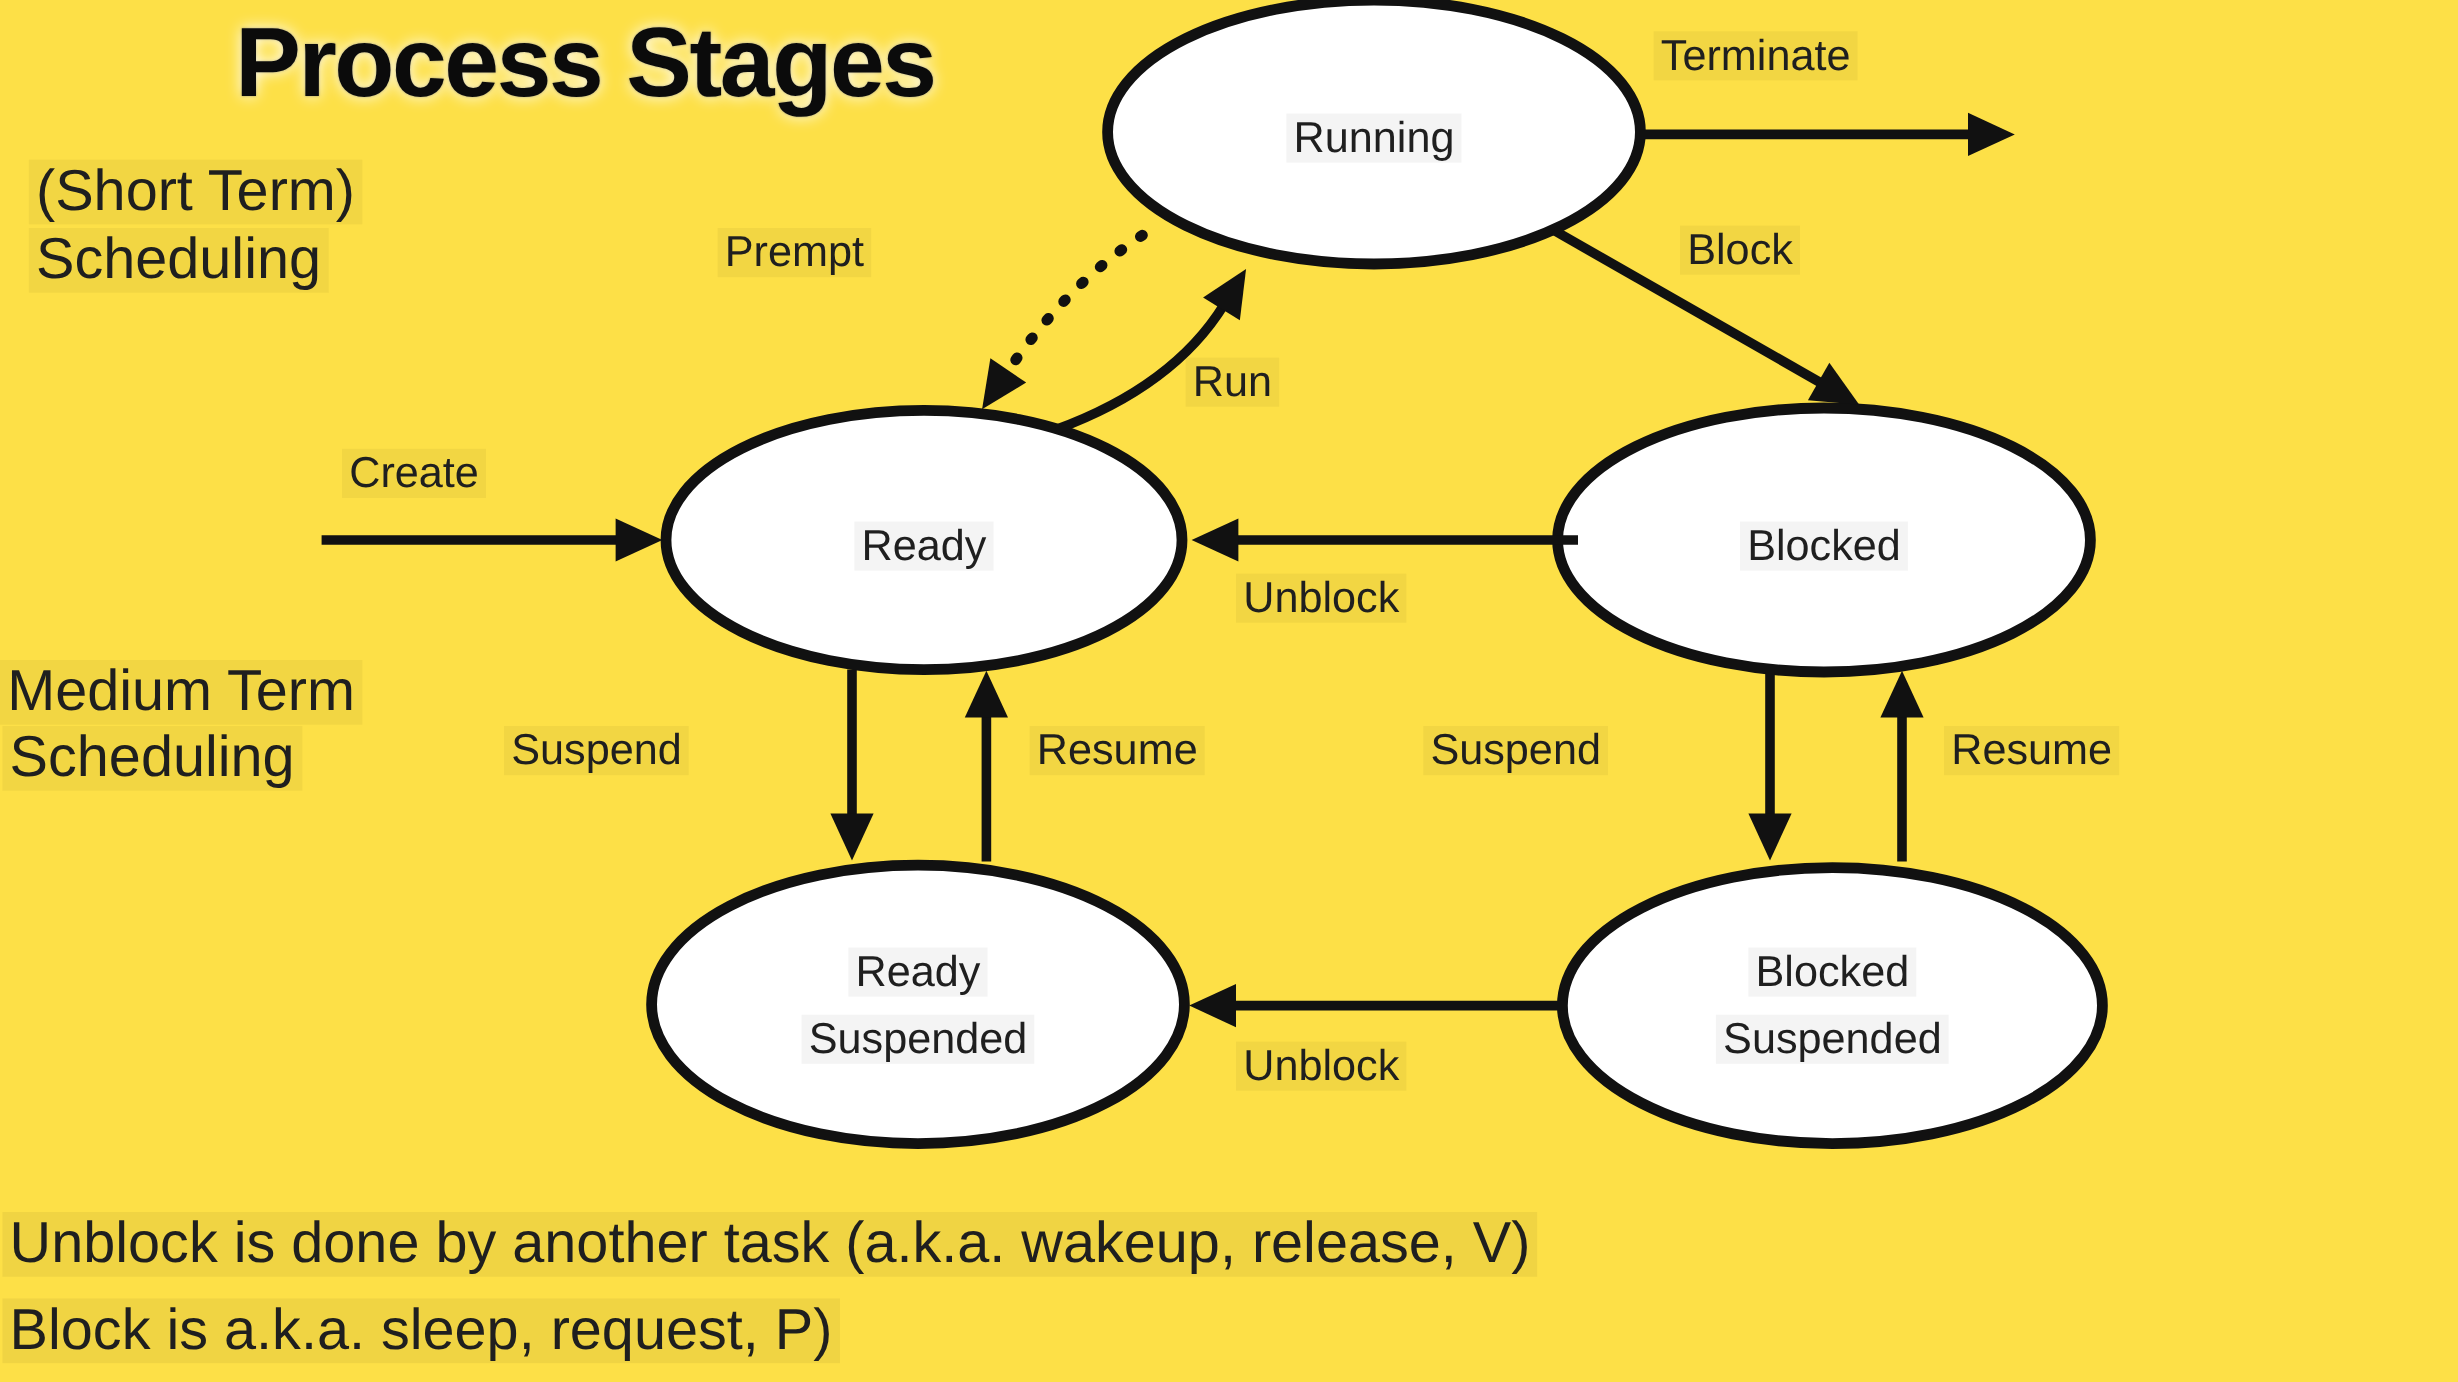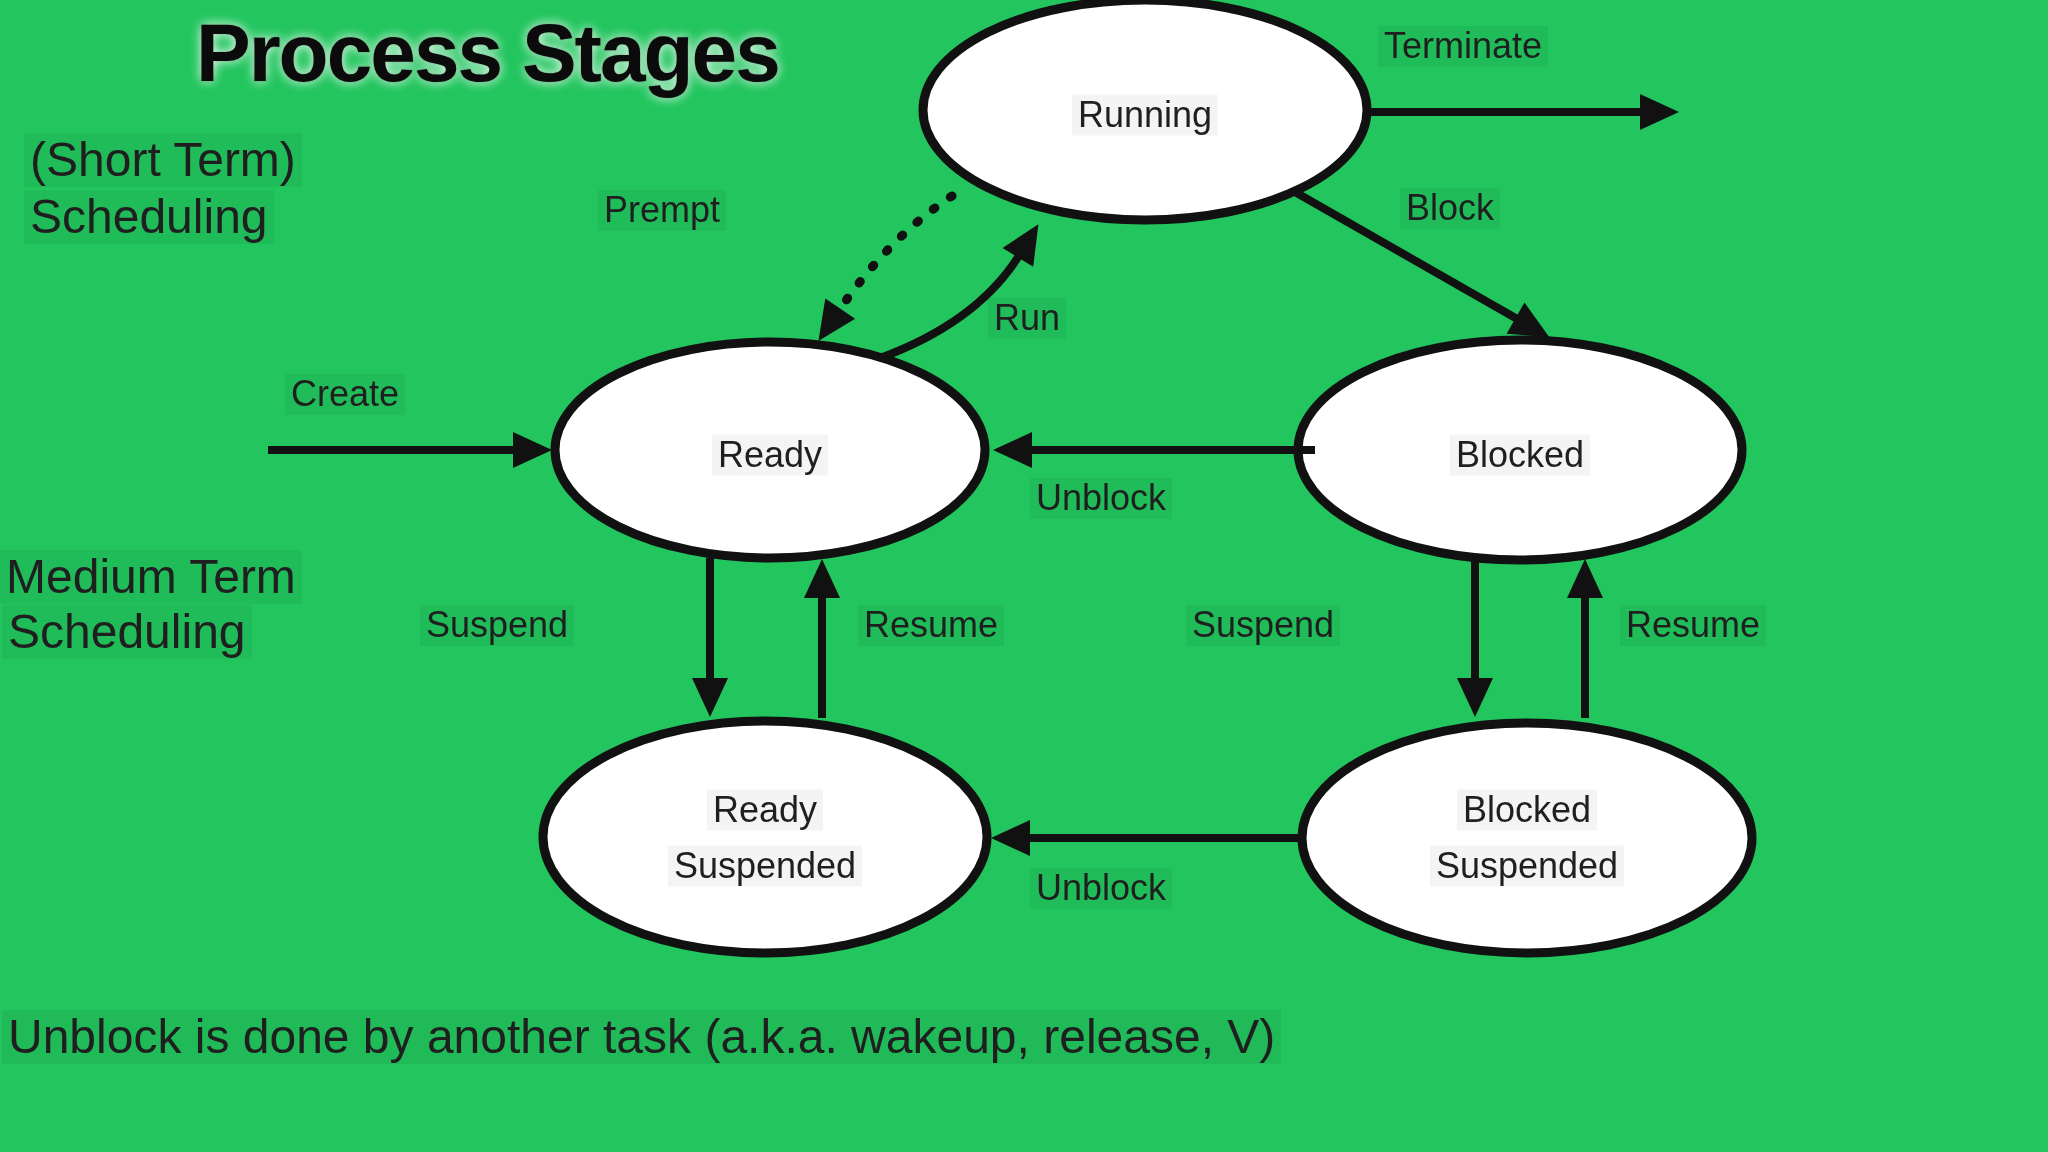--- a/index.html
+++ b/index.html
@@ -1,17 +1,17 @@
 <!DOCTYPE html>
 <html><head>
 <meta charset="utf-8">
 <style>
   html,body{margin:0;padding:0;background:#e8e8e8;}
   .stage{
-    position:relative;width:2048px;height:1152px;background:#22c55e;
+    position:relative;width:2048px;height:1152px;background:#fde047;
     font-family:"Liberation Sans","DejaVu Sans",sans-serif;overflow:hidden;
   }
   .stage svg{position:absolute;left:0;top:0;}
   .lbl{
     position:absolute;color:#1f1f1f;font-size:36px;line-height:1.08;
     white-space:nowrap;background:rgba(0,0,0,0.045);padding:1px 6px;
   }
   .ctr{transform:translate(-50%,-50%);text-align:center;}
   .corner{font-size:48px;}
   .note{font-size:48px;background:rgba(0,0,0,0.05);text-align:right;}
@@ -72,13 +72,14 @@
   <div class="lbl" style="left:988px;top:298px;">Run</div>
   <div class="lbl" style="left:598px;top:190px;">Prempt</div>
   <div class="lbl" style="left:1030px;top:478px;">Unblock</div>
   <div class="lbl" style="left:420px;top:605px;">Suspend</div>
   <div class="lbl" style="left:858px;top:605px;">Resume</div>
   <div class="lbl" style="left:1186px;top:605px;">Suspend</div>
   <div class="lbl" style="left:1620px;top:605px;">Resume</div>
   <div class="lbl" style="left:1030px;top:868px;">Unblock</div>
 
   <div class="lbl note" style="left:2px;top:1010px;">Unblock is done by another task (a.k.a. wakeup, release, V)</div>
+  <div class="lbl note" style="left:2px;top:1082px;">Block is a.k.a. sleep, request, P)</div>
 </div>
 
 </body></html>

